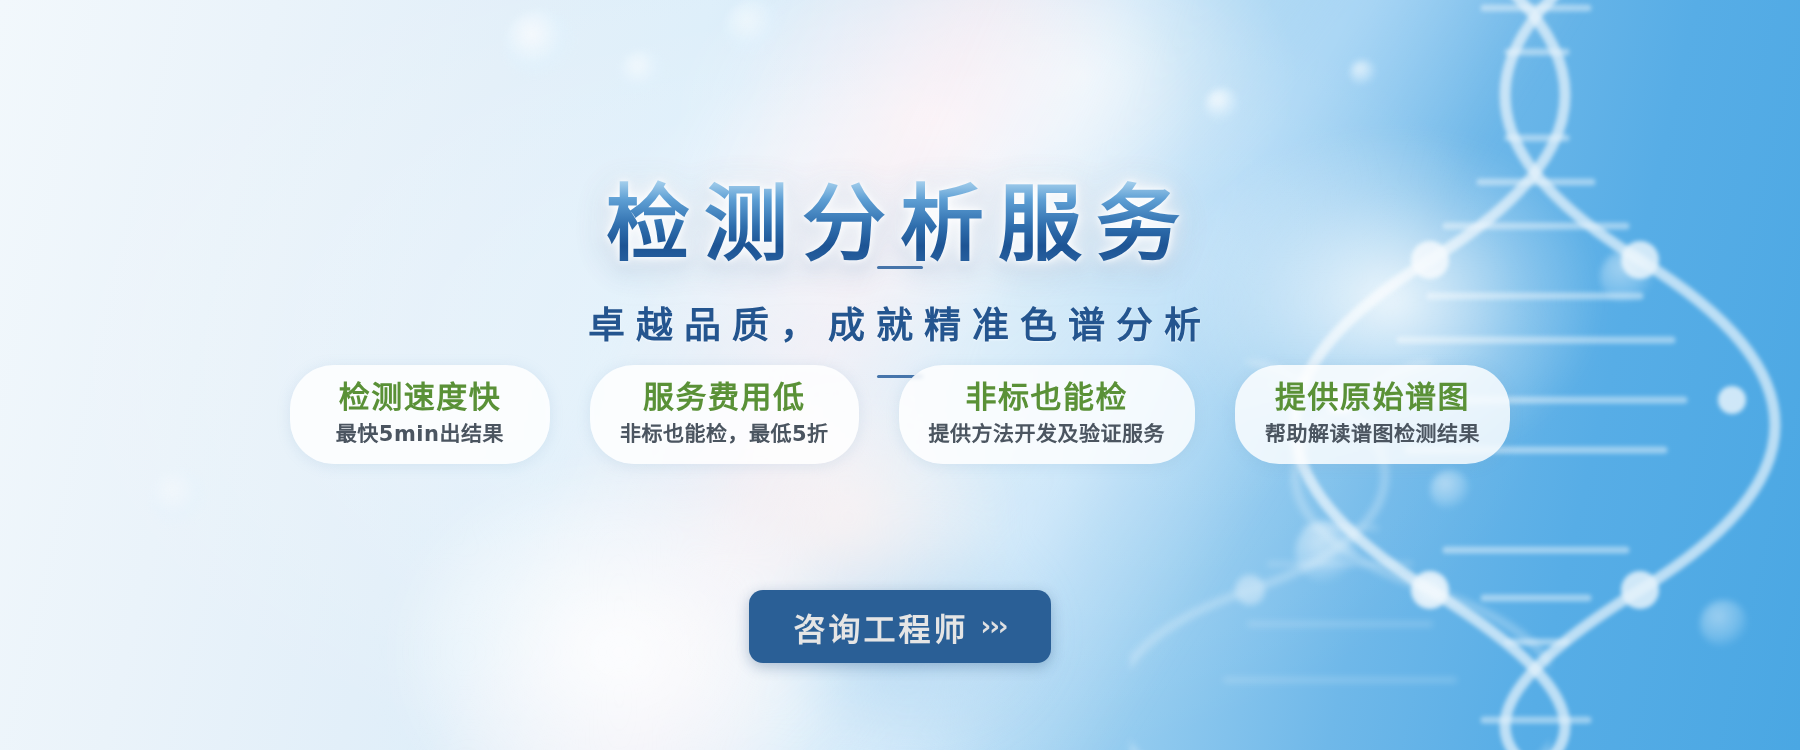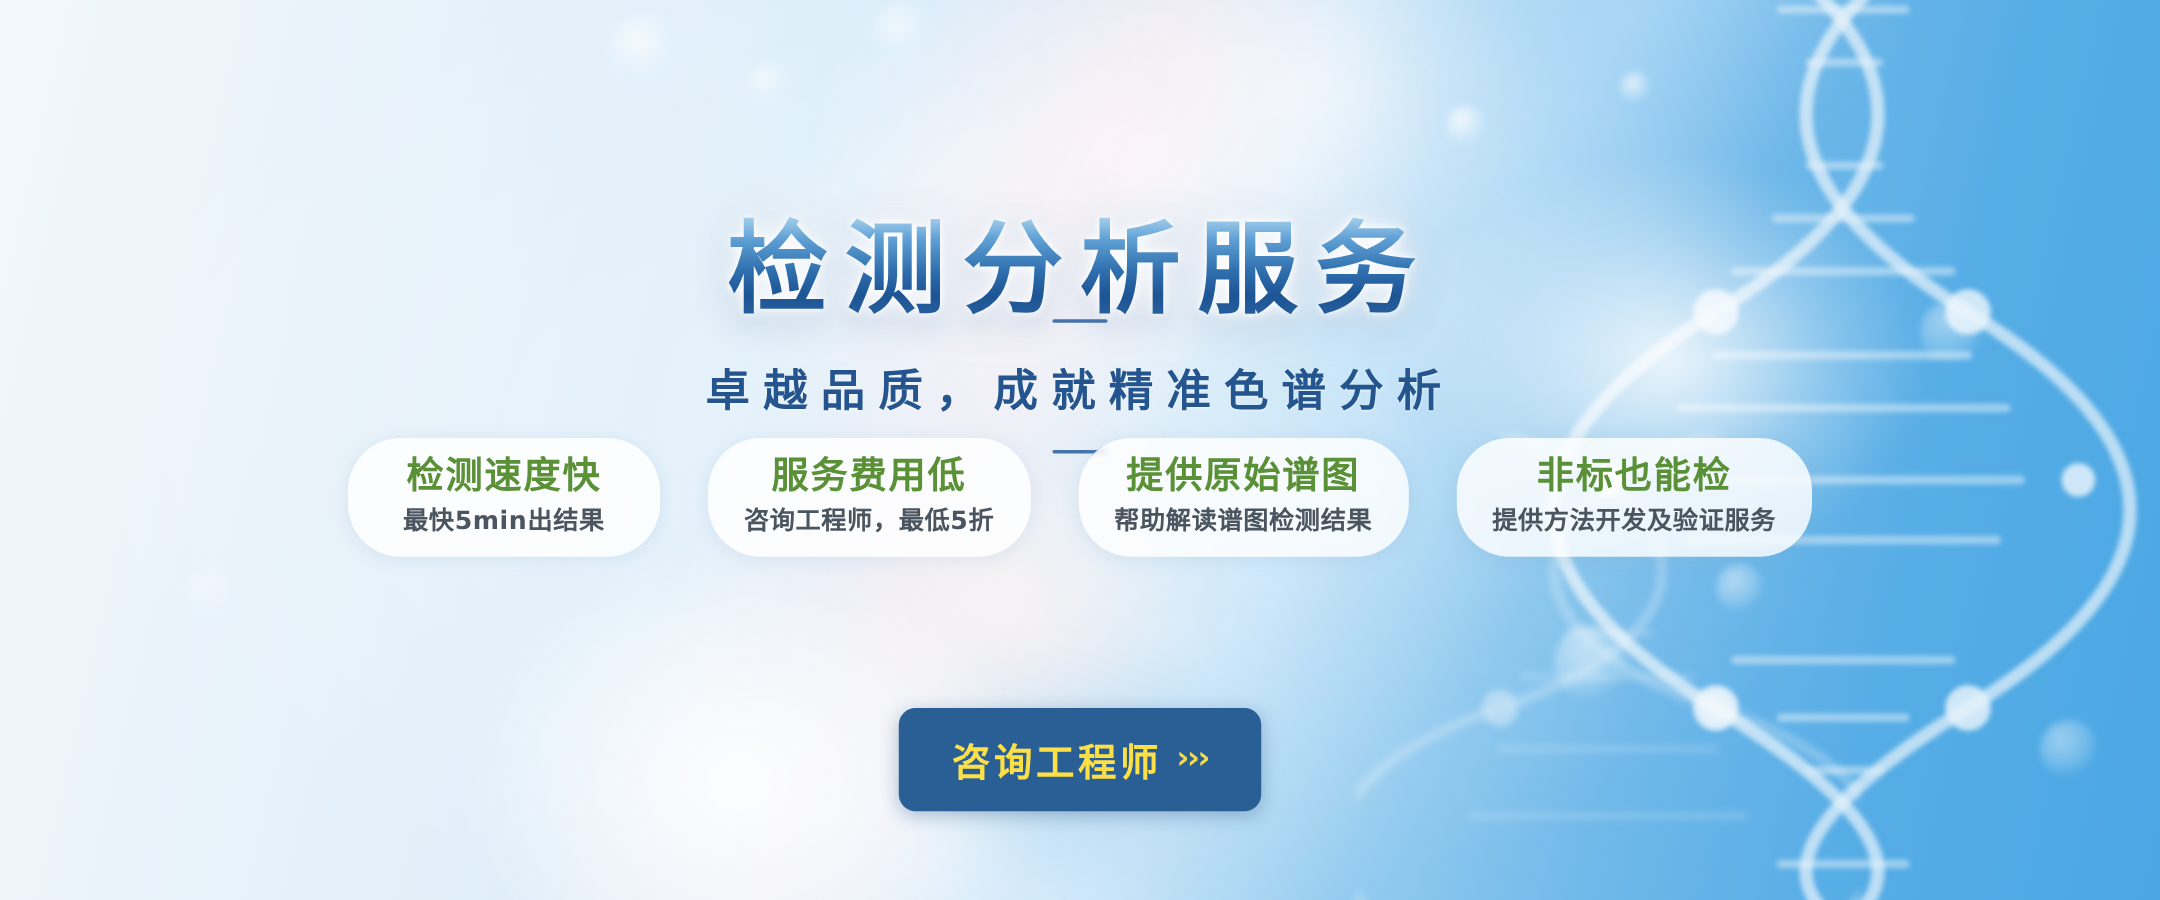--- a/index.html
+++ b/index.html
@@ -154,25 +154,25 @@
     line-height:1.2;white-space:nowrap;
   }
 
   .cta-wrap{
     position:absolute;top:590px;left:0;right:0;
     display:flex;justify-content:center;
   }
   .cta{
     display:inline-flex;align-items:center;gap:12px;
     background:#2a5f96;
-    color:#fde047;
+    color:#e5e5e5;
     border:none;
     border-radius:14px;
     padding:0 44px;
-    height:86px;
+    height:73px;
     font-size:32px;font-weight:700;letter-spacing:3px;
     font-family:"DejaVu Sans","Liberation Sans",sans-serif;
     cursor:pointer;
     box-shadow:0 4px 14px rgba(30,70,120,.30);
     white-space:nowrap;
   }
   .cta-arrows{
     font-size:26px;letter-spacing:-2px;font-weight:700;
     opacity:.97;transform:translateY(-1px);
   }
@@ -277,31 +277,31 @@
 
     <div class="pills">
 
       <div class="pill">
         <div class="pill-title">检测速度快</div>
         <div class="pill-sub">最快5min出结果</div>
       </div>
 
       <div class="pill">
         <div class="pill-title">服务费用低</div>
-        <div class="pill-sub">咨询工程师，最低5折</div>
+        <div class="pill-sub">非标也能检，最低5折</div>
+      </div>
+
+      <div class="pill">
+        <div class="pill-title">非标也能检</div>
+        <div class="pill-sub">提供方法开发及验证服务</div>
       </div>
 
       <div class="pill">
         <div class="pill-title">提供原始谱图</div>
         <div class="pill-sub">帮助解读谱图检测结果</div>
-      </div>
-
-      <div class="pill">
-        <div class="pill-title">非标也能检</div>
-        <div class="pill-sub">提供方法开发及验证服务</div>
       </div>
 
     </div>
 
     <div class="cta-wrap">
       <button class="cta">
         <span>咨询工程师</span>
         <span class="cta-arrows">›››</span>
       </button>
     </div>

